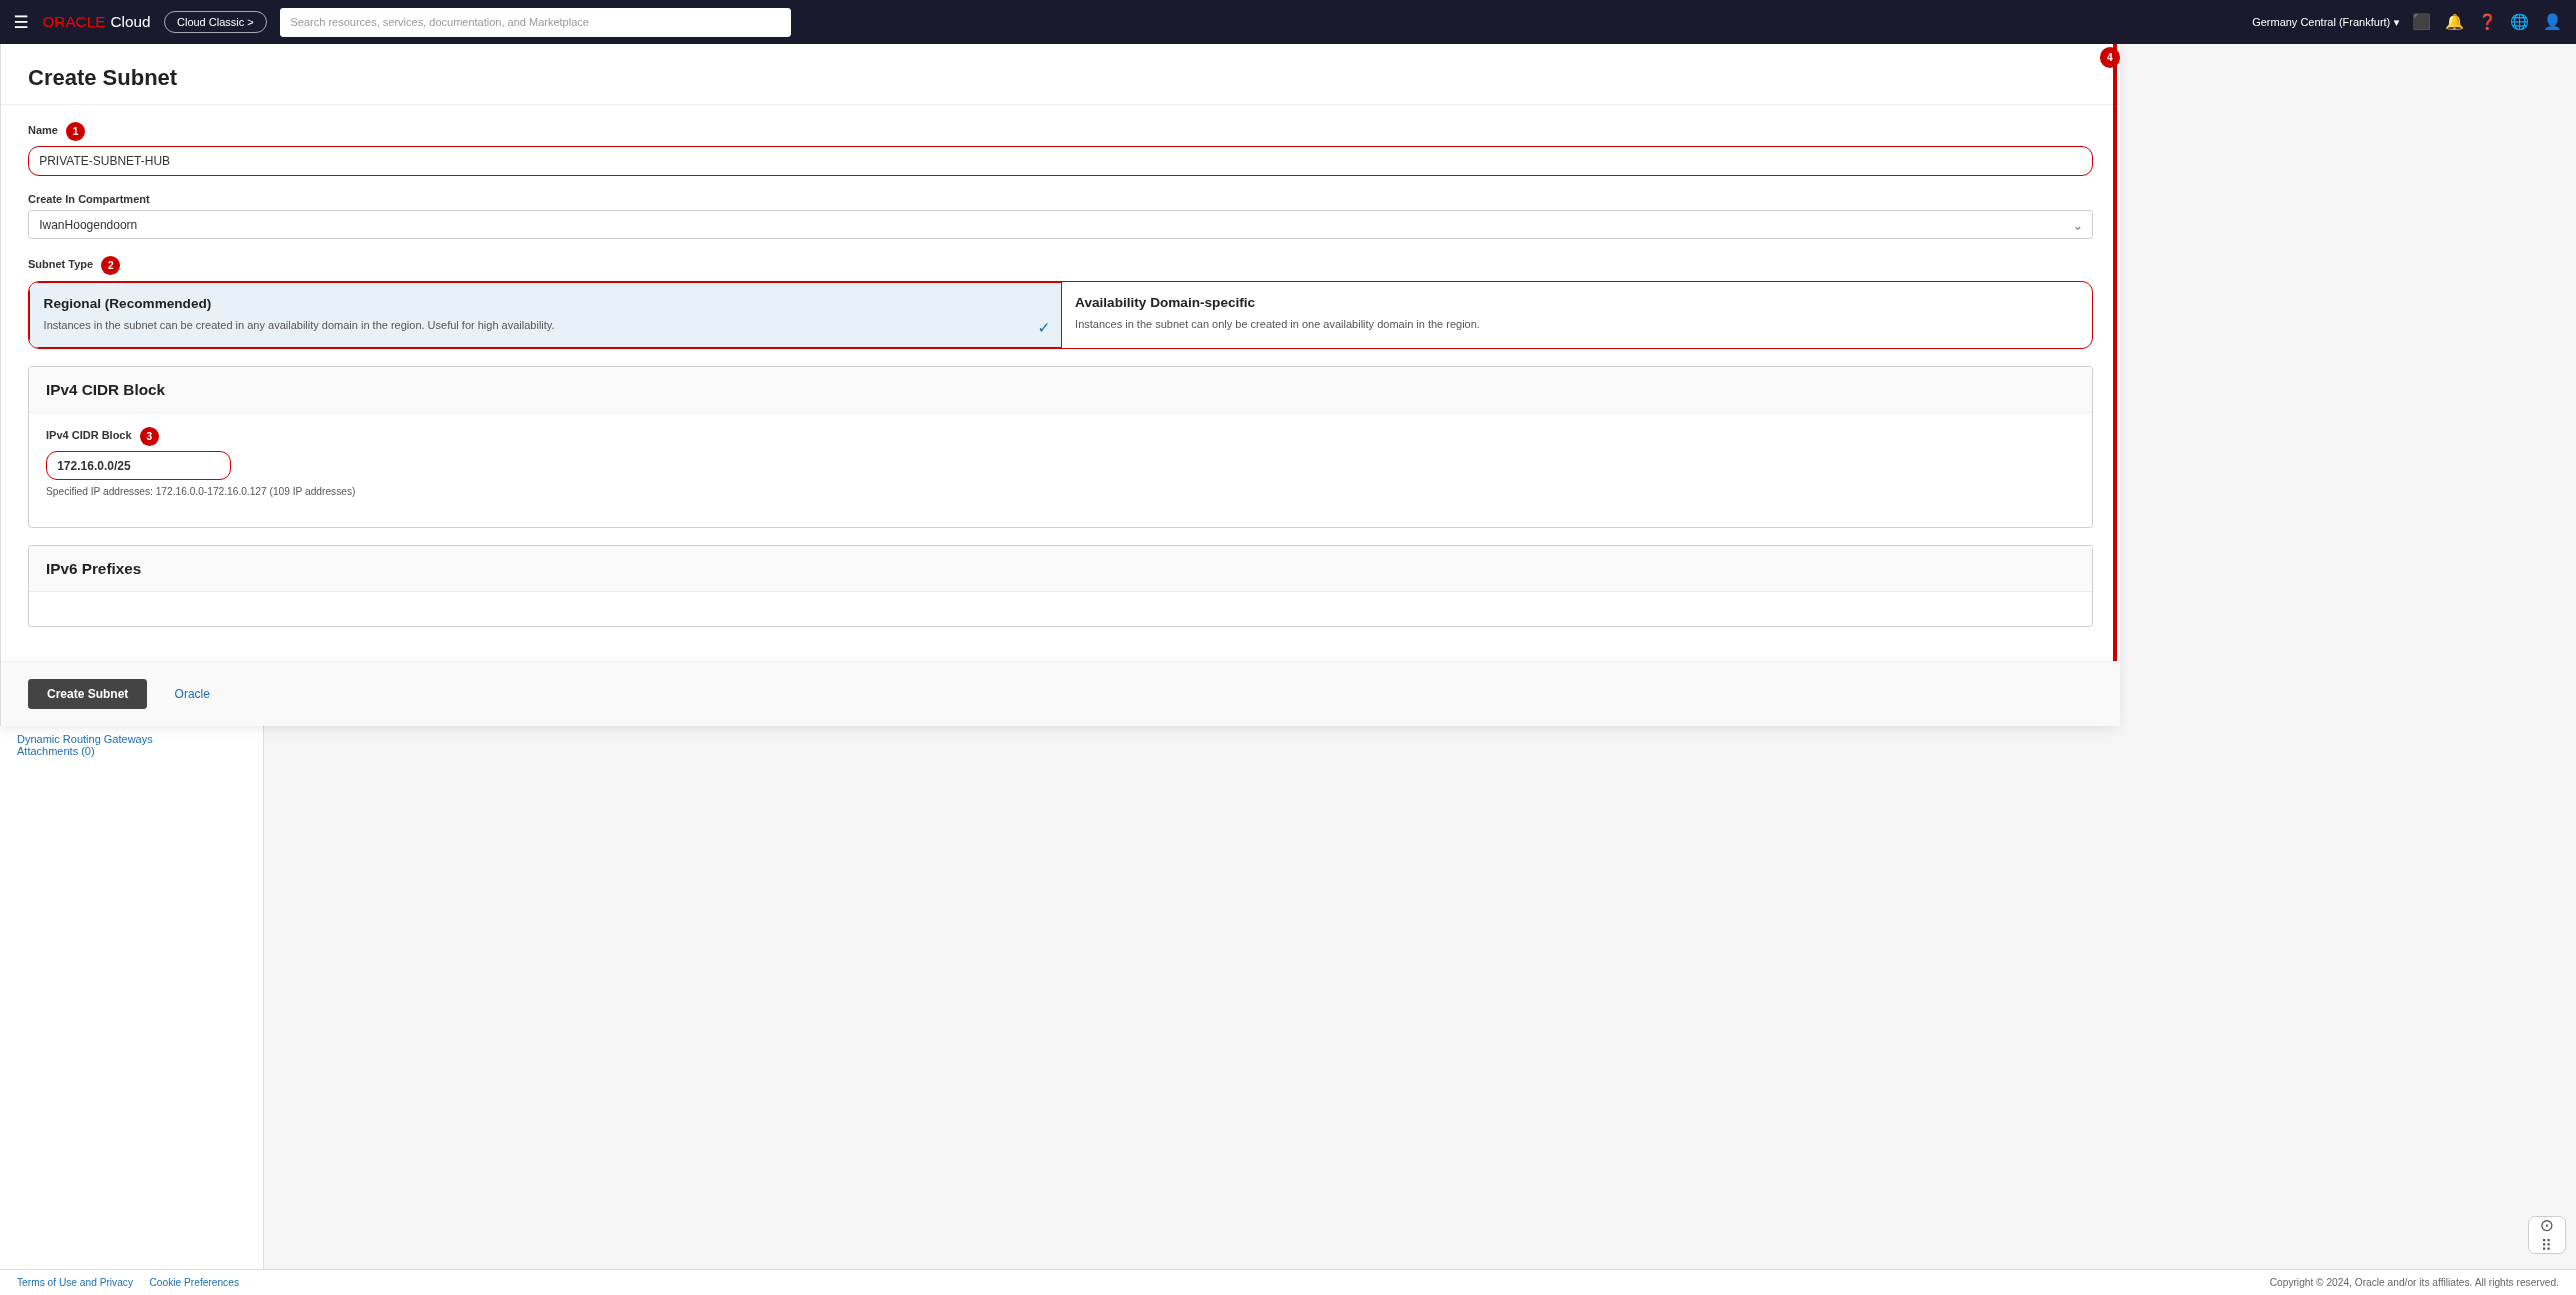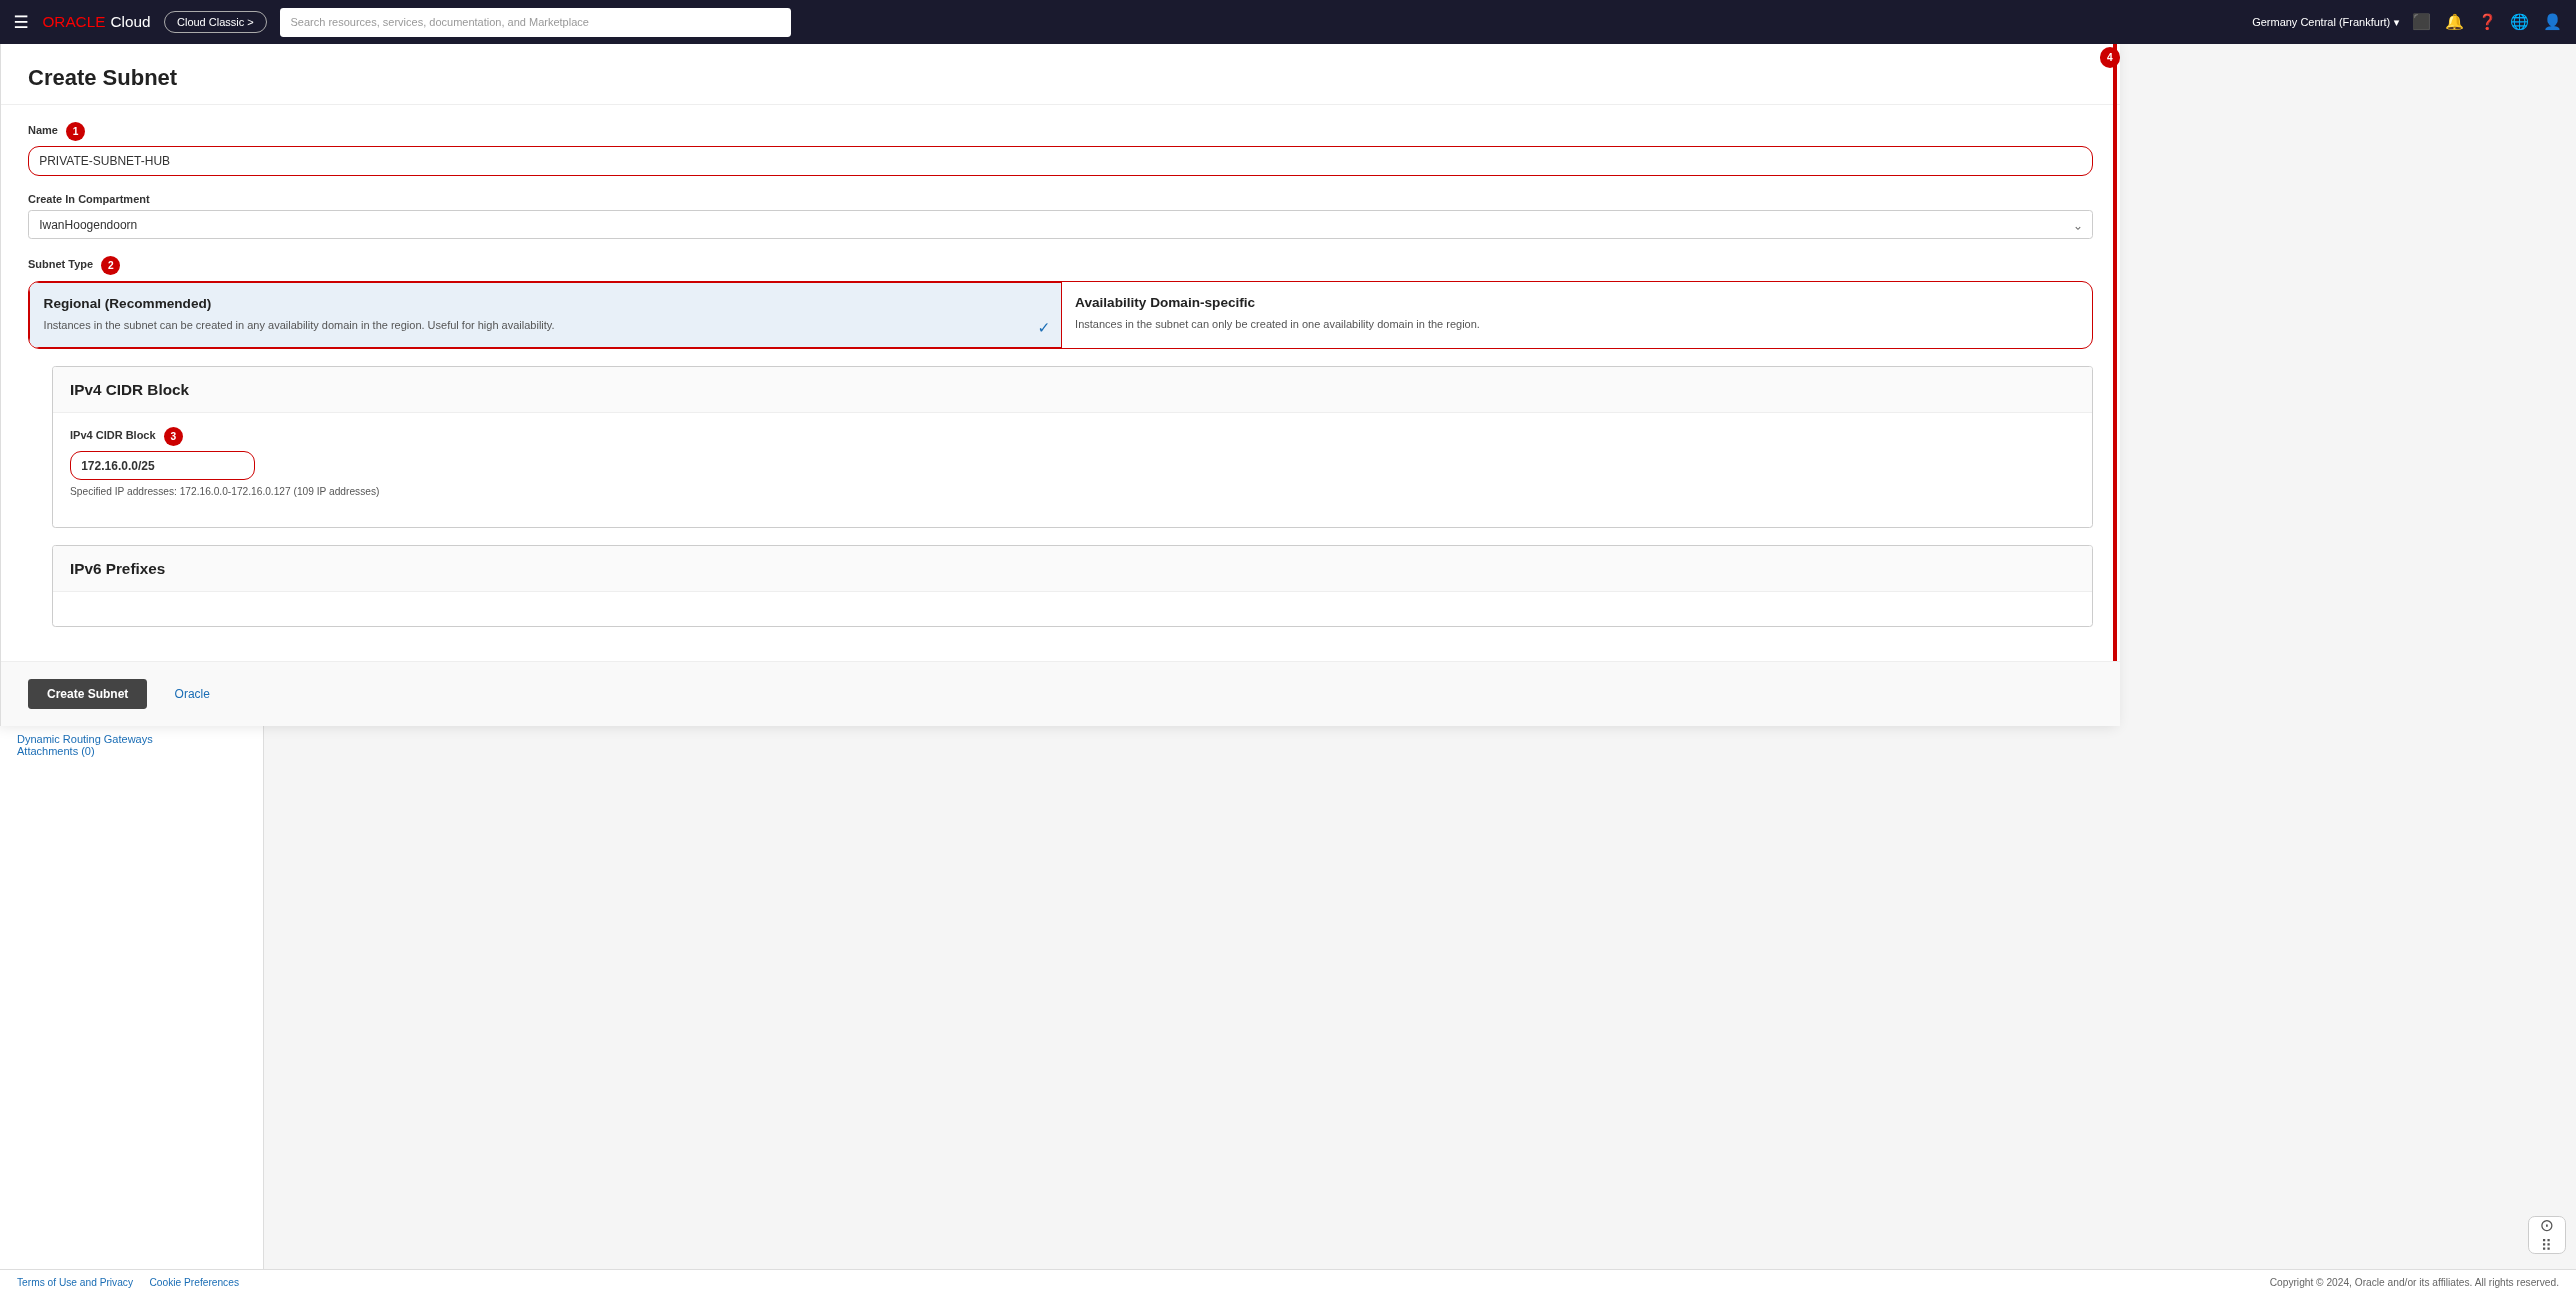--- a/index.html
+++ b/index.html
@@ -340,21 +340,20 @@
       color: #1a6db5;
       font-size: 15.3px;
     }
 
     
     .section-box {
       border: 0.9px solid #ccc;
       border-radius: 3.4px;
       margin-bottom: 17px;
       overflow: hidden;
-      margin-left: 24px;
     }
     .section-box-header {
       padding: 13.6px 17px;
       background: #fafafa;
       border-bottom: 0.9px solid #eee;
       font-size: 15.3px;
       font-weight: 600;
       color: #222;
     }
     .section-box-body {

